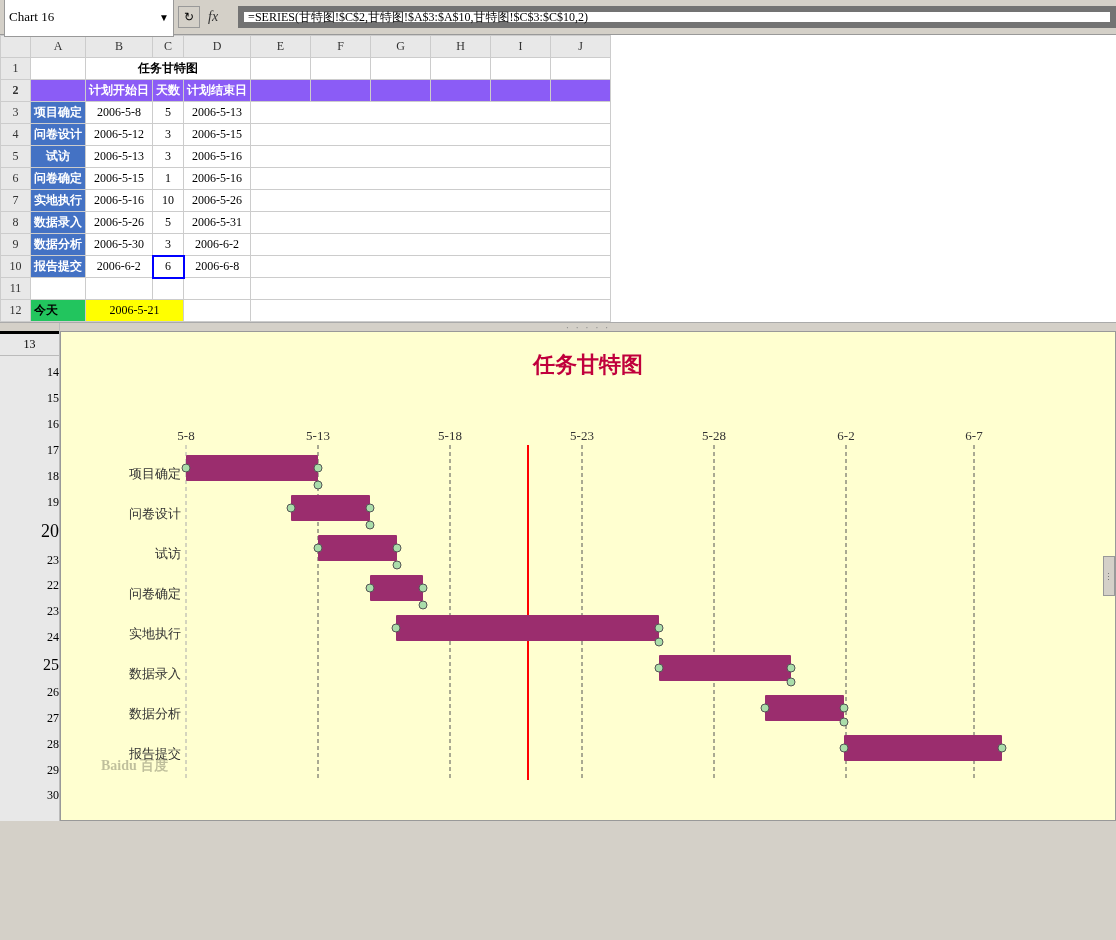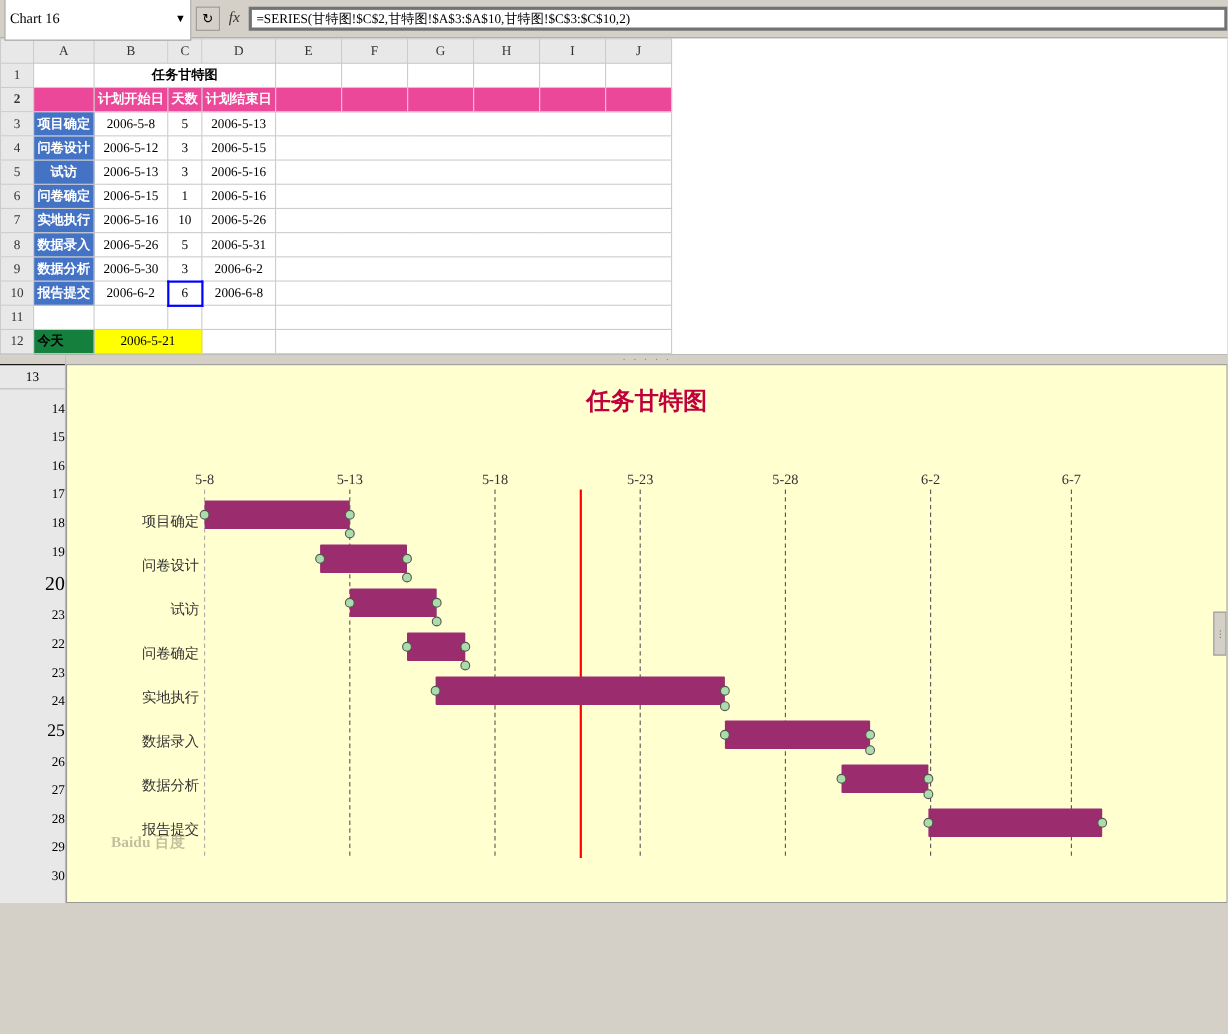--- a/index.html
+++ b/index.html
@@ -44,25 +44,25 @@
     }
     #fx-label {
       margin: 0 8px;
       font-style: italic;
       font-size: 14px;
       color: #333;
     }
     #formula-bar {
       flex: 1;
       height: 22px;
-      border: 3px solid #737373;
+      border: 6px solid #737373;
       background: white;
       font-size: 12px;
       padding: 0 4px;
-      display: flex; align-items: center;
+      display: flex; align-items: center; margin-left: 12px;
     }
     #formula-text {
       font-size: 12px;
       color: #000;
     }
 
     
     #spreadsheet {
       background: #fff;
       border-bottom: 1px solid #aaa;
@@ -98,38 +98,38 @@
       color: #333;
     }
 
     .cell-a { min-width: 80px; }
     .cell-b { min-width: 110px; text-align: center; }
     .cell-c { min-width: 50px; text-align: center; }
     .cell-d { min-width: 110px; text-align: center; }
 
     
     .header-row td {
-      background: #ec4899;
+      background: #8b5cf6;
       color: white;
       font-weight: bold;
       text-align: center;
     }
     .task-name {
       background: #4472c4;
       color: white;
       font-weight: bold;
       text-align: center;
     }
     .title-cell {
       font-weight: bold;
       font-size: 14px;
       text-align: center;
     }
     .today-label {
-      background: #15803d;
+      background: #22c55e;
       font-weight: bold;
     }
     .today-value {
       background: #ffff00;
     }
 
     
     .selected-blue {
       border: 2px solid #0000ff !important;
     }
@@ -335,21 +335,21 @@
         <td colspan="6"></td>
       </tr>
     </tbody>
       </table>
   </div>
 
   <div style="display:flex; flex-direction:row;">
 
     <div style="width:60px; background:#e8e8e8; border-right:1px solid #bbb;">
       <div style="height:8px; background:#d4d0c8;"></div>
-      <div style="height:482px; display:flex; flex-direction:column; border-top:1px solid #000000;">
+      <div style="height:482px; display:flex; flex-direction:column; border-top:3px solid #000000;">
         <div style="flex:0 0 22px; border-bottom:1px solid #bbb; text-align:center; font-size:12px; padding-top:3px;">13</div>
         <div style="flex:1; display:flex; flex-direction:column; justify-content:space-around; padding:4px 0;align-items:flex-end;">
           <div style="text-align:center; font-size:12px;">14</div>
           <div style="text-align:center; font-size:12px;">15</div>
           <div style="text-align:center; font-size:12px;">16</div>
           <div style="text-align:center; font-size:12px;padding-left:44px;">17</div>
           <div style="text-align:center; font-size:12px;">18</div>
           <div style="text-align:center; font-size:12px;">19</div>
           <div style="text-align:center; font-size:18px;">20</div>
           <div style="text-align:center; font-size:12px;">23</div>

